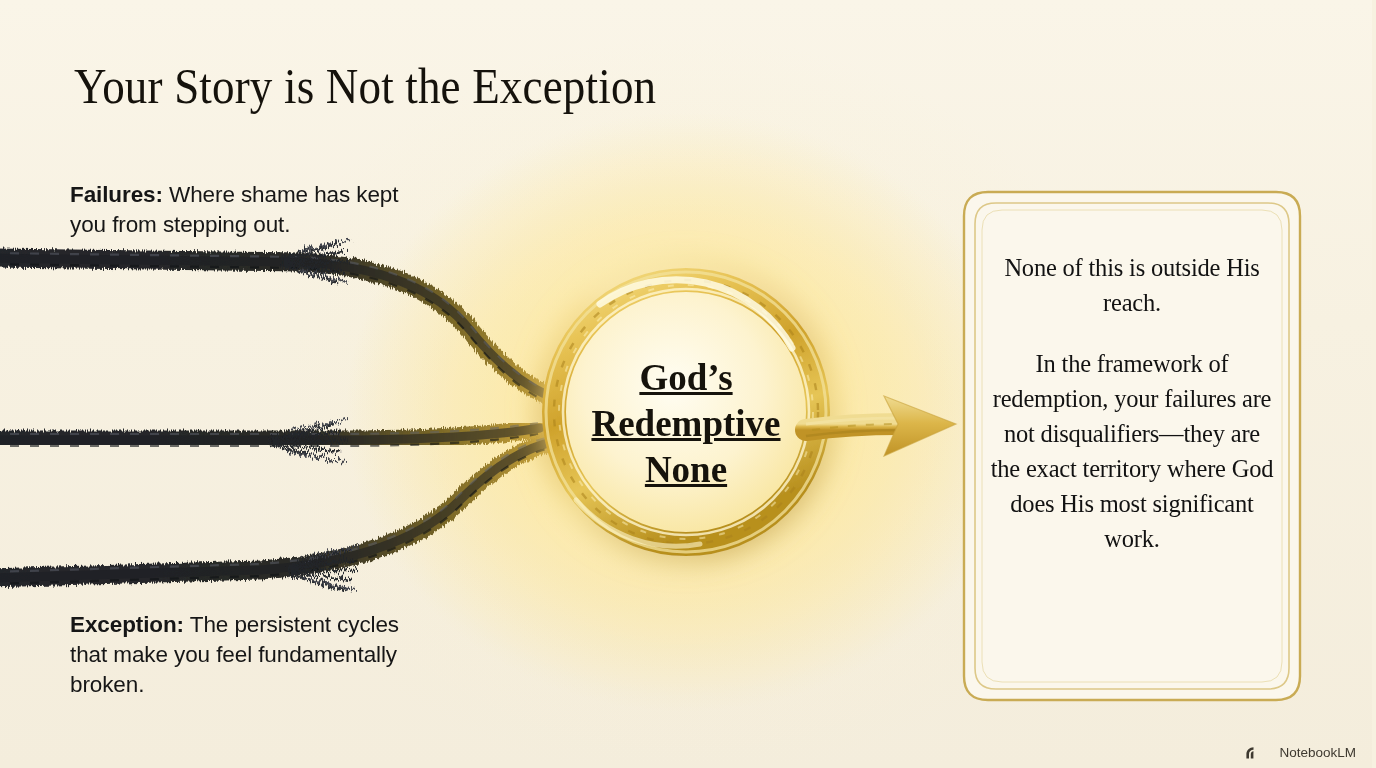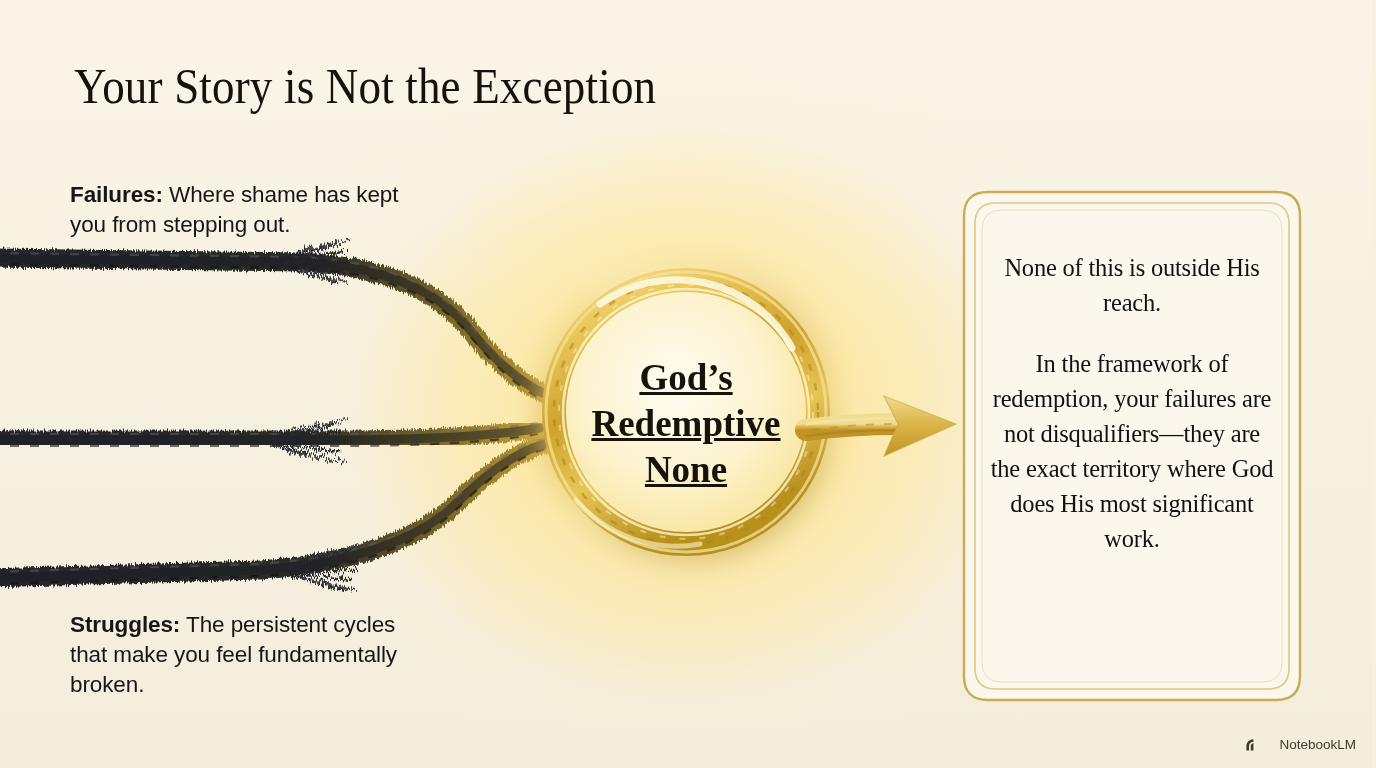--- a/index.html
+++ b/index.html
@@ -64,21 +64,21 @@
     text-align:center;
     color:#121212;
     font-size:24.5px;
     line-height:35px;
     letter-spacing:-0.2px;
   }
   .card-inner-text p + p { margin-top:26px; }
 
   
   #watermark {
-    position:absolute; right:16px; bottom:16px;
+    position:absolute; right:16px; bottom:8px;
     display:flex; align-items:center; gap:17px;
     color:#2f2a22;
     font-size:13.5px;
     opacity:0.92;
   }
 </style>
 </head>
 <body>
 
 <div id="stage">
@@ -215,21 +215,21 @@
   </svg>
 
   <div id="title">Your Story is Not the Exception</div>
 
   <div class="label" id="label-failures">
     <b>Failures:</b><span> Where shame has kept you from stepping out.</span>
   </div>
 
 
   <div class="label" id="label-struggles">
-    <b>Struggles:</b><span> The persistent cycles that make you feel fundamentally broken.</span>
+    <b>Exception:</b><span> The persistent cycles that make you feel fundamentally broken.</span>
   </div>
 
   <div id="ring-label" style="position:absolute;left:556px;top:355px;width:260px;text-align:center;
        font-family:'Liberation Serif',serif;font-weight:700;font-size:37px;line-height:46px;color:#16130c;text-decoration:underline;">
     <div>God’s</div>
     <div>Redemptive</div>
     <div>None</div>
   </div>
 
   <div id="card">

